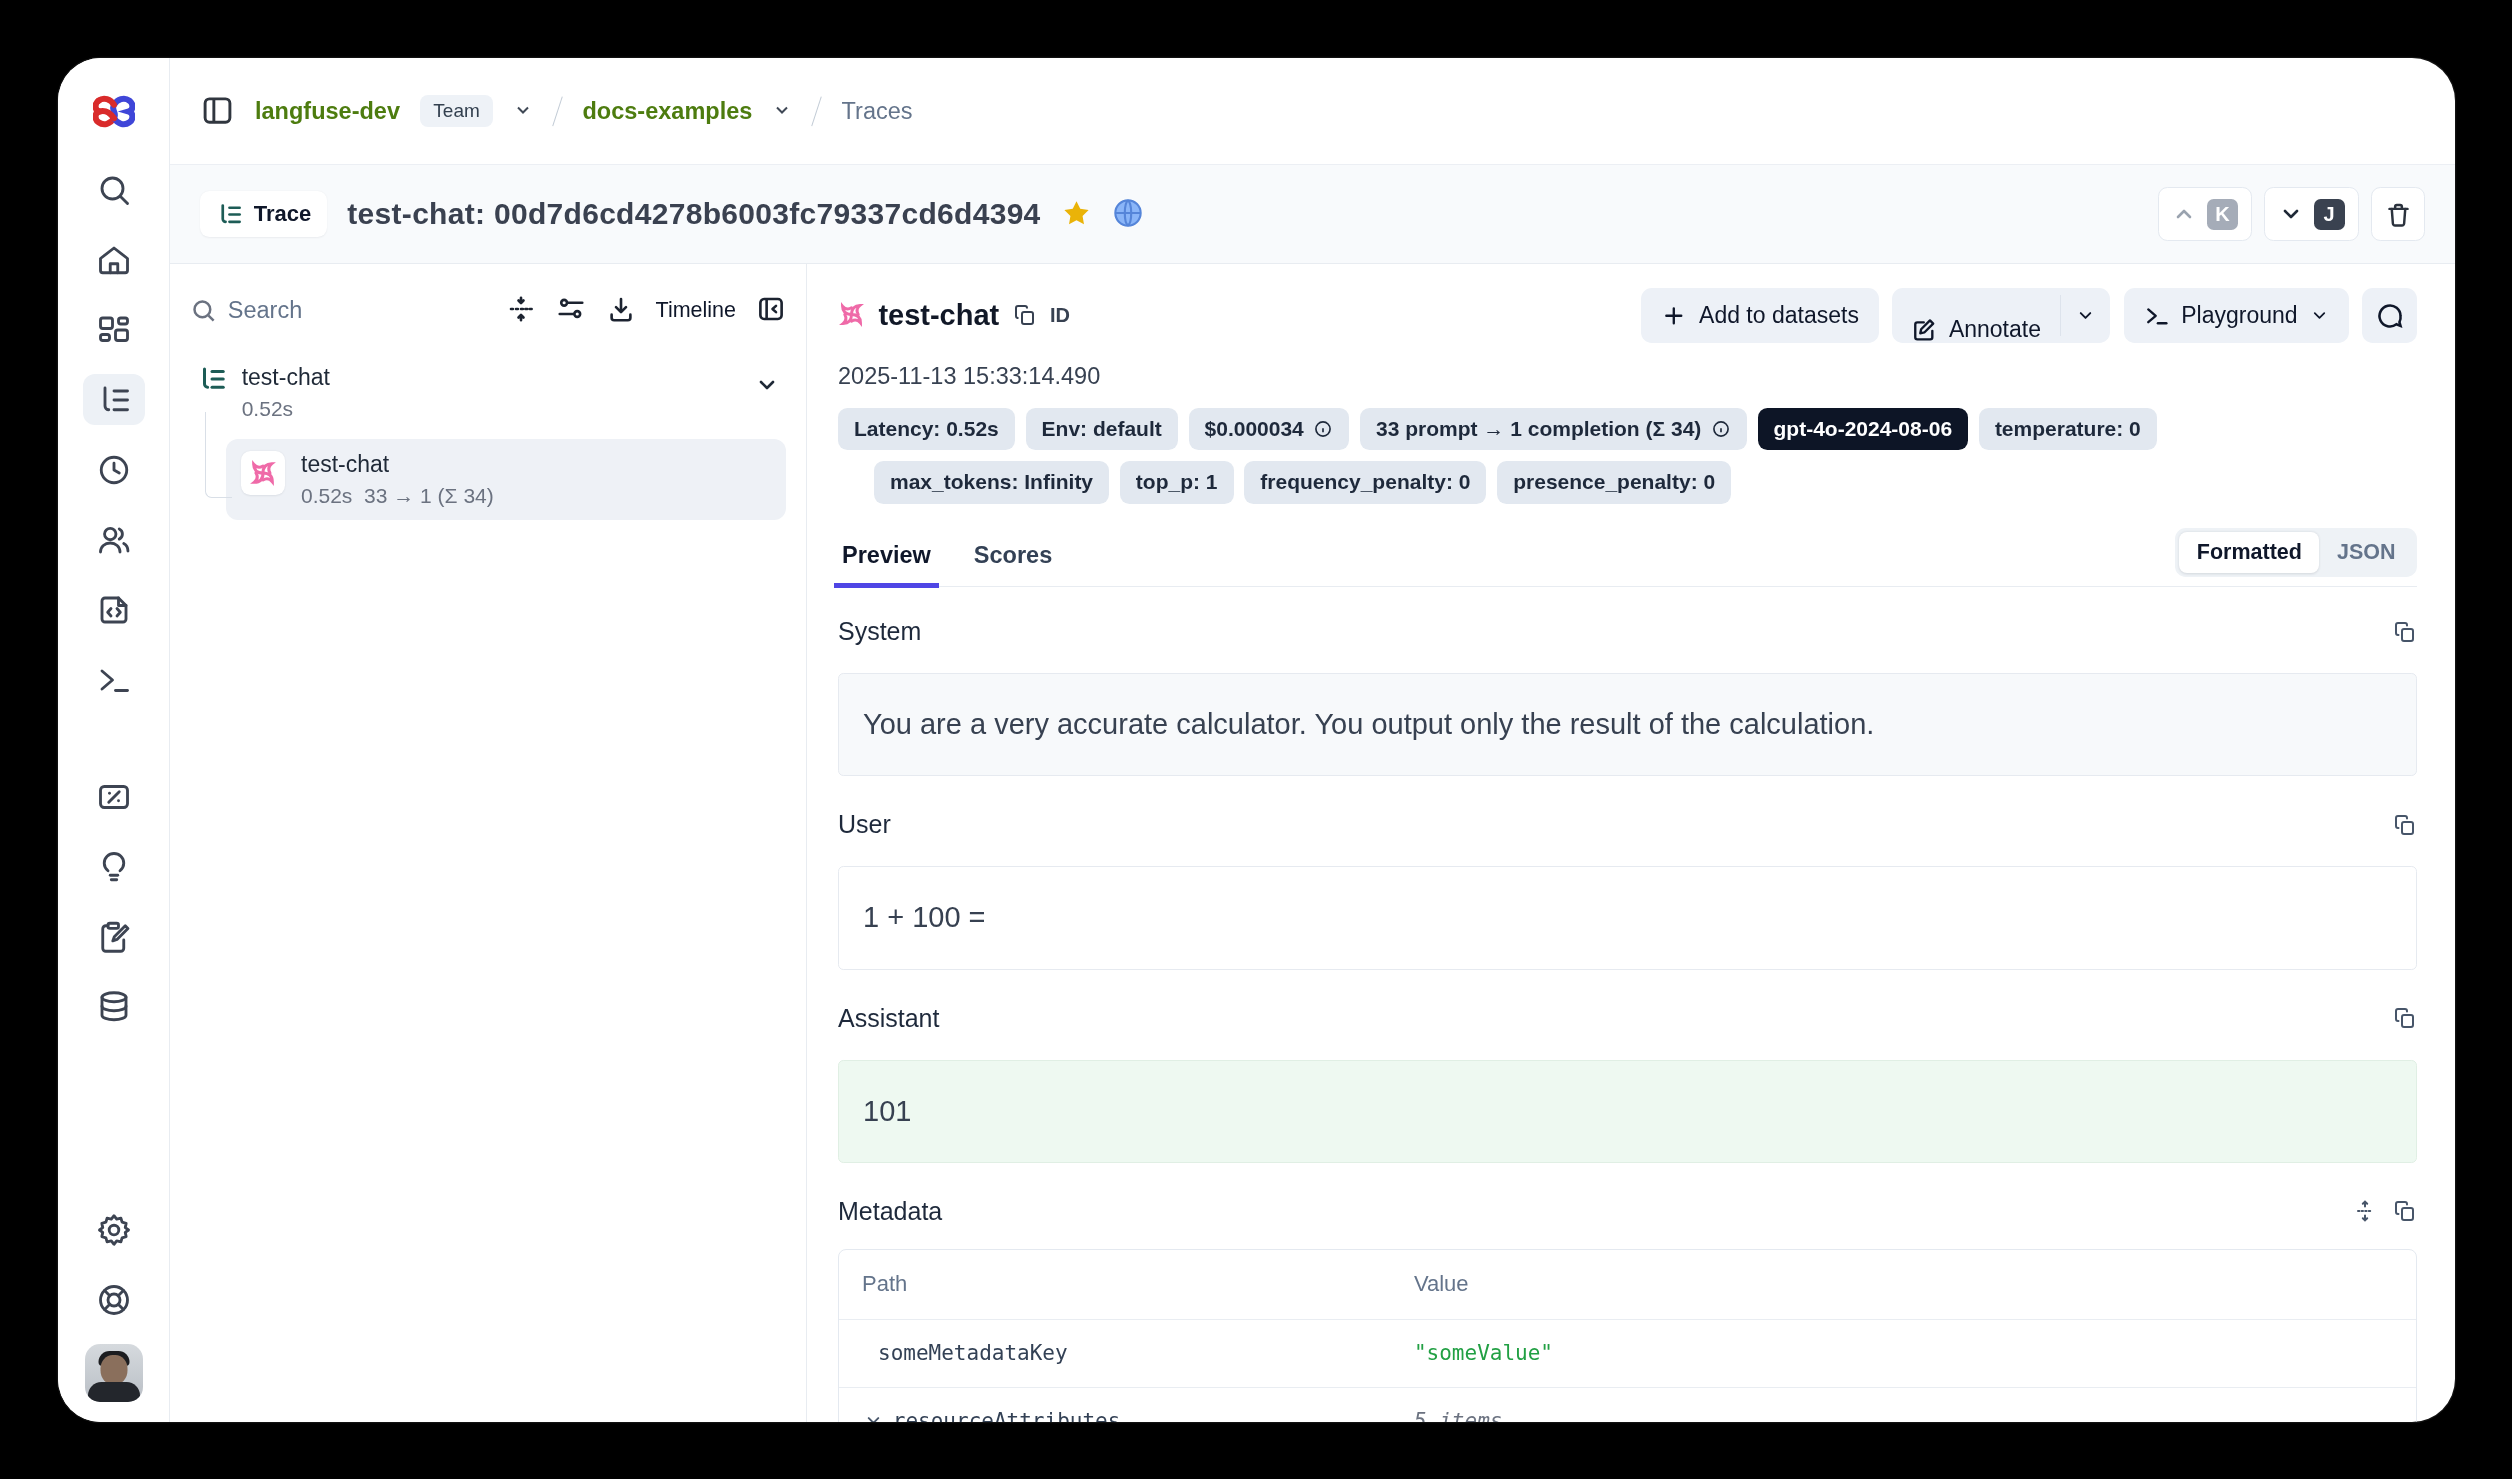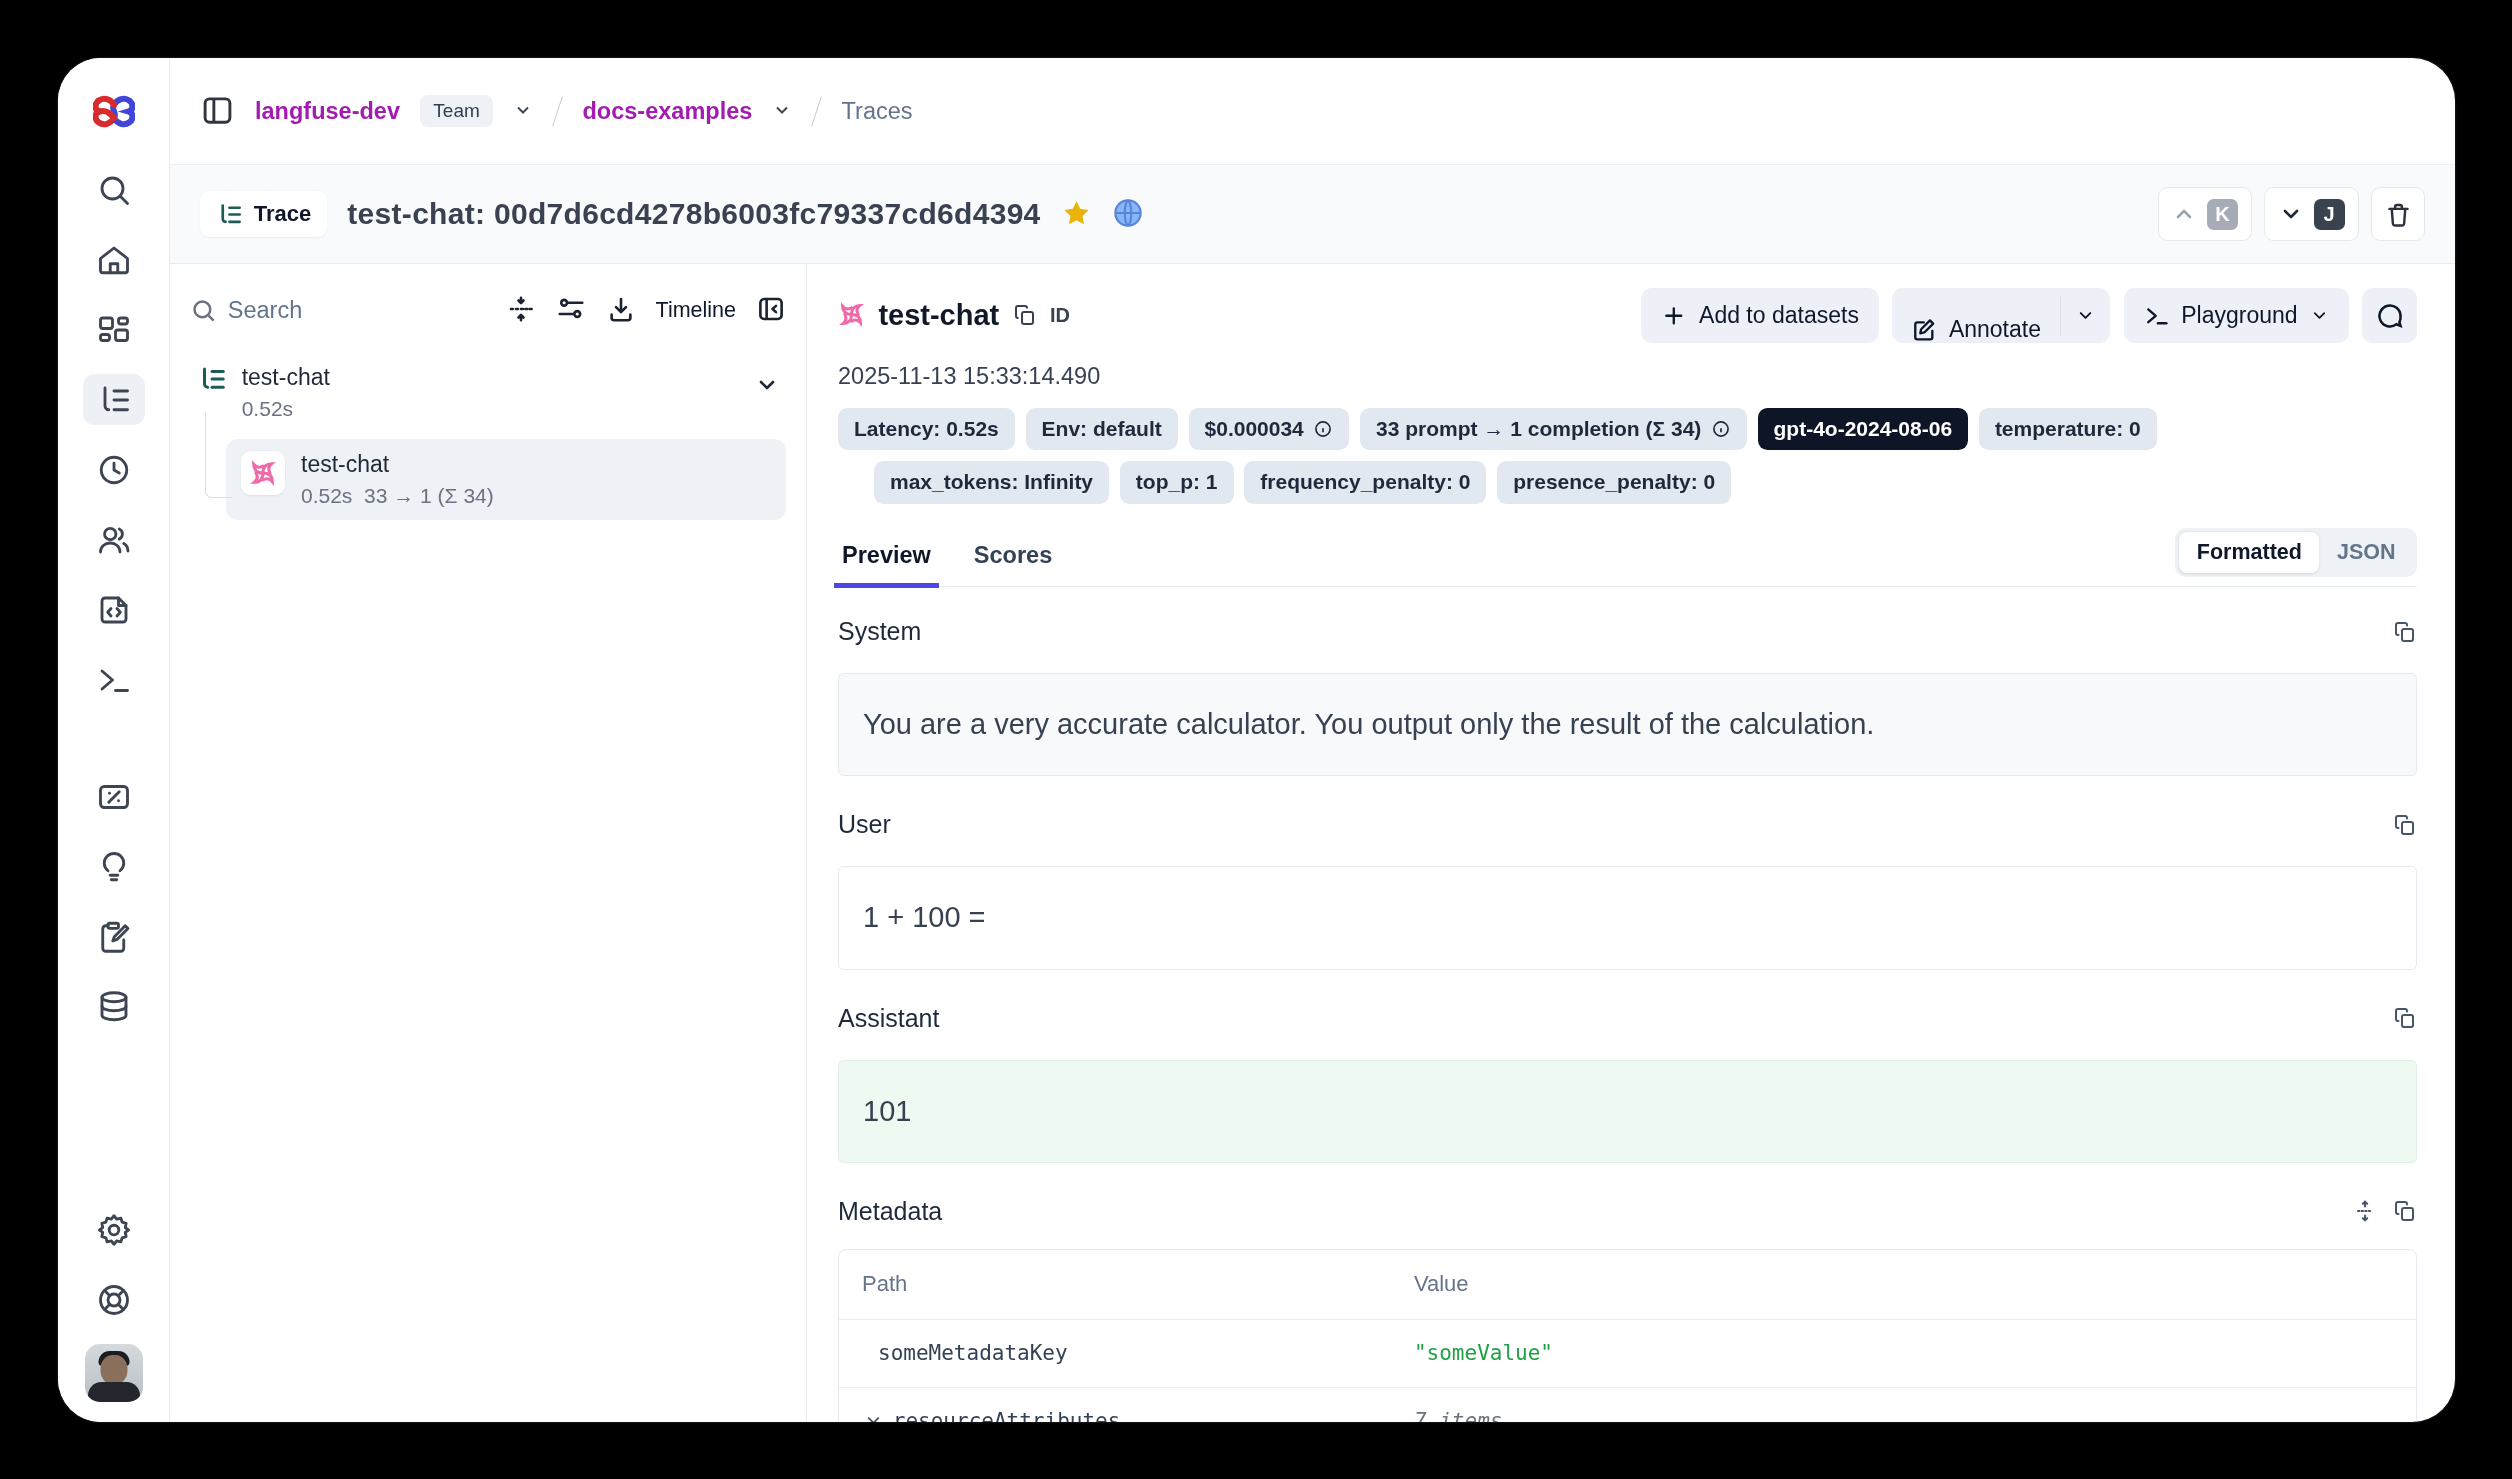--- a/index.html
+++ b/index.html
@@ -19,21 +19,21 @@
   .rail-gap { height:47px; }
   .rail-grow { flex:1; }
   .avatar { width:58px; height:58px; border-radius:15px; overflow:hidden; position:relative; background:linear-gradient(180deg,#d6dade 0%,#b9bec5 100%); cursor:pointer; }
   .avatar .head { position:absolute; left:50%; top:10.8px; transform:translateX(-50%); width:27px; height:30px; border-radius:45% 45% 48% 48%; background:#8a6f5c; }
   .avatar .hair { position:absolute; left:50%; top:6.7px; transform:translateX(-50%); width:31px; height:15px; border-radius:15px 15px 5.4px 5.4px; background:#1c1d20; }
   .avatar .body { position:absolute; left:50%; bottom:-5.4px; transform:translateX(-50%); width:52px; height:25.6px; border-radius:13.4px 13.4px 0 0; background:#23262c; }
   
   .main-col { flex:1; display:flex; flex-direction:column; min-width:0; }
   .breadcrumb-row { height:106px; display:flex; align-items:center; padding:0 30px; gap:20px; flex-shrink:0; }
   .panel-toggle svg { width:35px; height:35px; stroke:#30363f; stroke-width:2; fill:none; }
-  .crumb { font-size:23.5px; font-weight:600; color:#a21caf; }
+  .crumb { font-size:23.5px; font-weight:600; color:#4d7c0f; }
   .crumb.muted { color:#64748b; font-weight:500; }
   .team-badge { background:#eef2f7; color:#33404f; font-size:19px; font-weight:500; padding:5.4px 13.4px; border-radius:8px; }
   .chev svg { width:20px; height:20px; stroke:#3f4855; stroke-width:2.4; fill:none; }
   .slash { width:1.3px; height:31px; background:#c3ccd6; transform:rotate(18deg); margin:0 4px; }
   
   .trace-bar { height:100px; background:#f8fafc; border-top:1.3px solid #eceff4; border-bottom:1.3px solid #e8ecf1; display:flex; align-items:center; padding:0 30px; gap:20px; flex-shrink:0; }
   .trace-pill { background:#fff; border-radius:9.4px; padding:9.4px 16px; display:flex; align-items:center; gap:10.8px; box-shadow:0 0.7px 2px rgba(15,23,42,.06); }
   .trace-pill svg { width:27px; height:27px; stroke:#1d5c56; stroke-width:2.4; fill:none; stroke-linecap:round; }
   .trace-pill span { font-size:22px; font-weight:700; color:#0f172a; }
   .trace-title { font-size:30px; font-weight:700; color:#3a4150; letter-spacing:0.3px; }
@@ -579,21 +579,21 @@
                   </div>
                 <div class="meta-cell"><span class="mono v-green">"someValue"</span></div>
               </div>
               <div class="meta-row">
                 <div class="meta-cell path" style="padding-left:13.4px;">
                   <span class="row-chev"><svg viewBox="0 0 24 24">
                         <path d="M6 9 l6 6 6-6"></path>
                       </svg></span>
                   <span class="mono k-txt">resourceAttributes</span>
                 </div>
-                <div class="meta-cell"><span class="mono v-items">7 items</span></div>
+                <div class="meta-cell"><span class="mono v-items">5 items</span></div>
               </div>
 
             </div>
           </div>
 
         </div>
       </div>
     </div>
   </div>
 </div>

